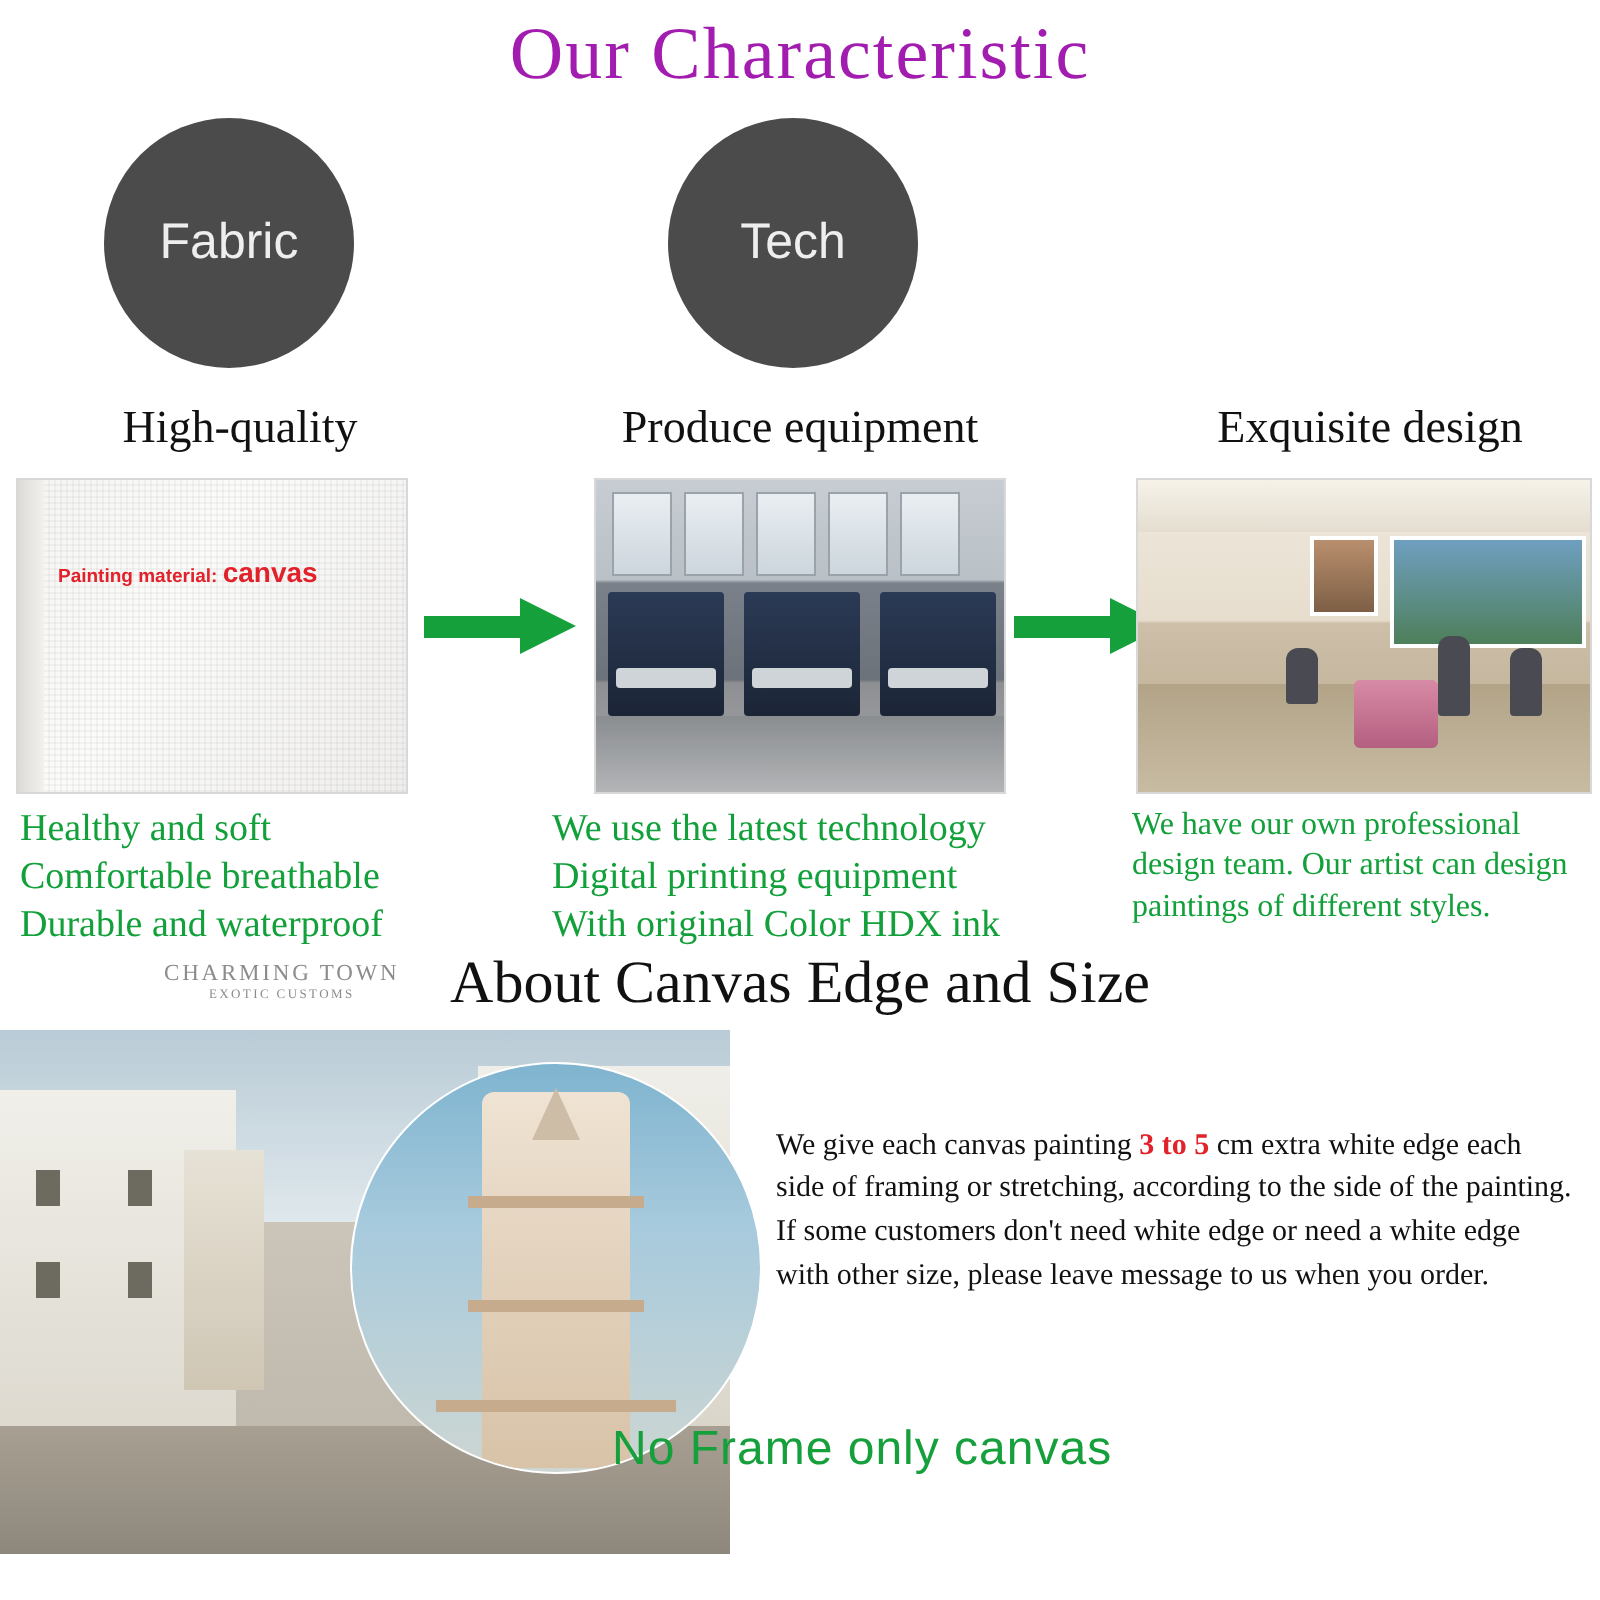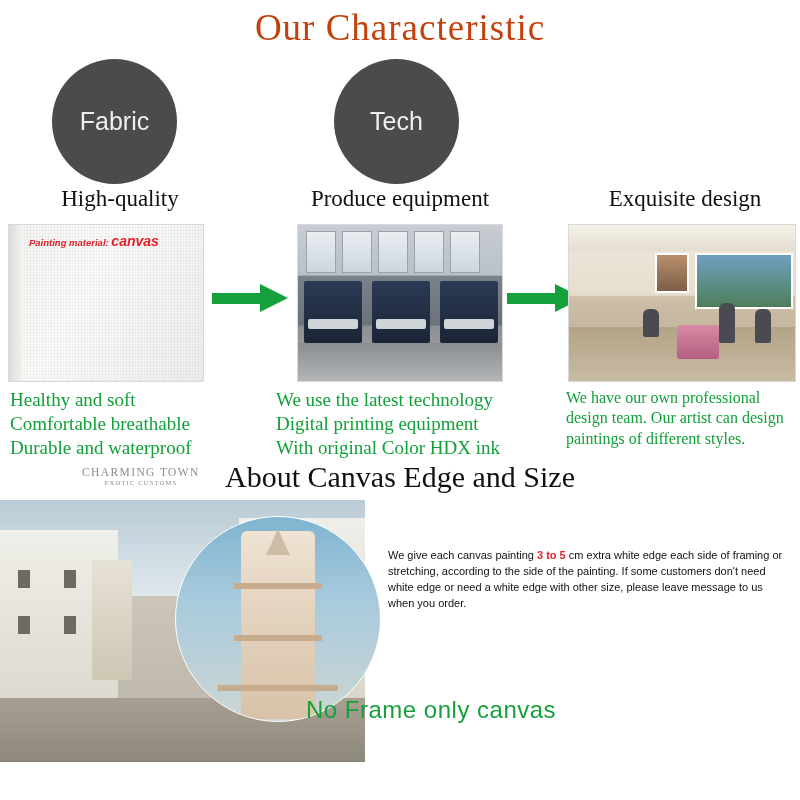--- a/index.html
+++ b/index.html
@@ -10,21 +10,21 @@
     overflow: hidden;
   }
   .page { position: relative; width: 800px; height: 800px; }
 
   
   .main-title {
     text-align: center;
     font-family: "Liberation Serif", serif;
     font-size: 37px;
     letter-spacing: 1px;
-    color: #c2410c;
+    color: #a21caf;
     padding-top: 8px;
     line-height: 1.1;
   }
 
   
   .circles-row {
     position: relative;
     height: 122px;
     margin-top: 10px;
   }
@@ -43,21 +43,21 @@
     top: 0;
   }
   .circle.c1 { left: 52px; }
   .circle.c2 { left: 334px; }
   .circle.c3 { left: 620px; }
 
   
   .captions {
     position: relative;
     height: 36px;
-    margin-top: 5px;
+    margin-top: 20px;
   }
   .caption {
     position: absolute;
     text-align: center;
     font-family: "Liberation Serif", serif;
     font-size: 23px;
     color: #111;
     top: 0;
   }
   .caption.p1 { left: 10px;  width: 220px; }
@@ -89,27 +89,26 @@
       repeating-linear-gradient(90deg, rgba(0,0,0,0.035) 0 1px, rgba(0,0,0,0) 1px 3px),
       linear-gradient(120deg, #f4f4f2 0%, #fbfbfa 40%, #efeeec 100%);
       position: relative;
   }
   .canvas-sheet .edge {
     position: absolute; left: 0; top: 0; bottom: 0; width: 13px;
     background: linear-gradient(90deg, #dedbd6, #f2f1ef);
   }
   .canvas-label {
     position: absolute;
-    top: 8px; left: 20px;
+    top: 38px; left: 20px;
     font-family: "Liberation Sans", sans-serif;
     font-size: 9.5px;
     font-weight: bold;
     color: #e2222b;
     white-space: nowrap;
-    font-style: italic;
   }
   .canvas-label .big {
     font-size: 14px;
     font-weight: bold;
     color: #e2222b;
   }
 
   
   .factory {
     width: 100%; height: 100%;
@@ -291,22 +290,22 @@
   }
   .circle-photo .band {
     position: absolute; left: 50%; transform: translateX(-50%);
     width: 88px; height: 6px; background: #c6ab8c;
   }
 
   .blurb {
     position: absolute;
     left: 388px; top: 48px;
     width: 400px;
-    font-family: Liberation Sans, sans-serif;
-    font-size: 11px;
+    font-family: Liberation Serif, serif;
+    font-size: 15px;
     line-height: 1.45;
     color: #111;
     text-align: left;
   }
   .blurb .hl { color: #e2222b; font-weight: bold; }
 
   .noframe {
     position: absolute;
     left: 306px; top: 196px;
     font-family: "Liberation Sans", sans-serif;

